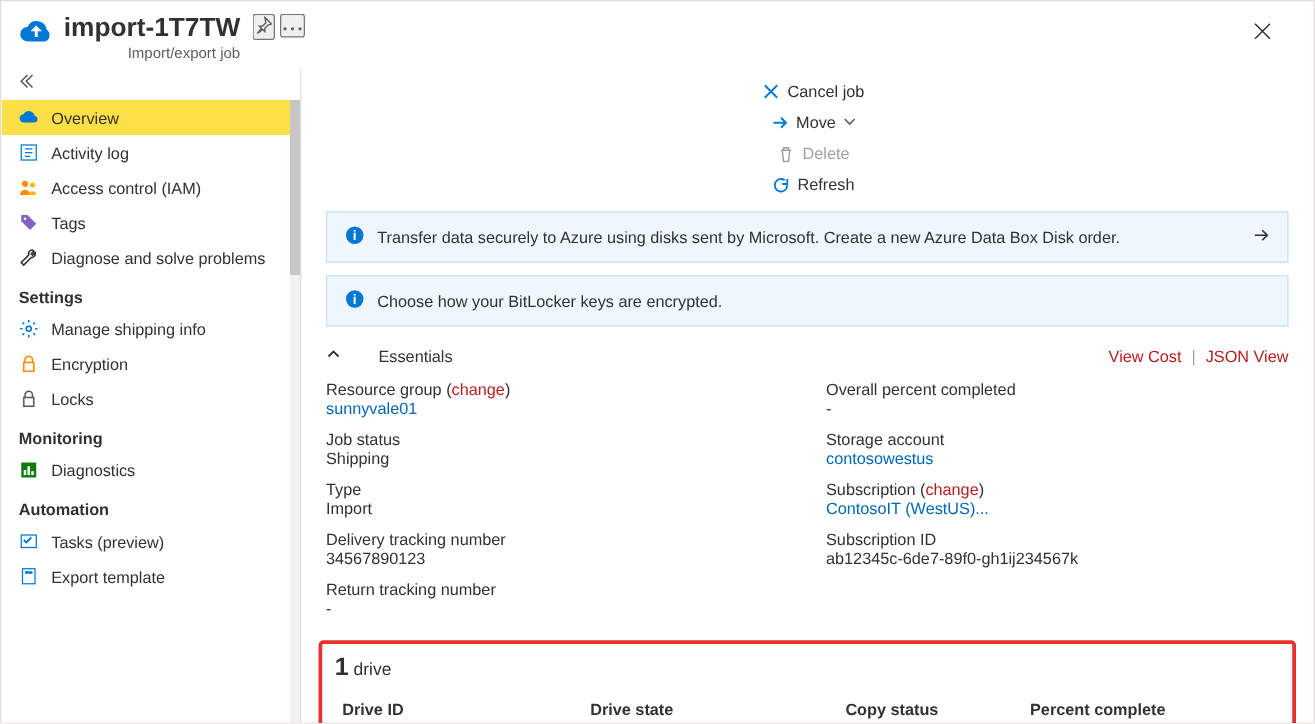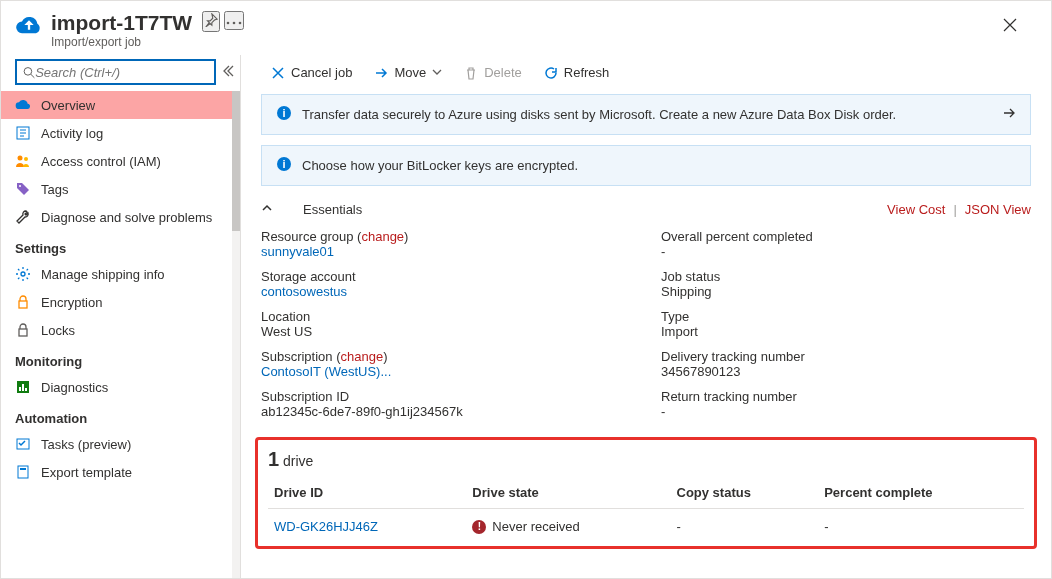--- a/index.html
+++ b/index.html
@@ -16,20 +16,21 @@
     display: flex;
     flex-direction: column;
     height: 100%;
     border: 1px solid #e1dfdd;
   }
   
   .blade-header {
     display: flex;
     align-items: flex-start;
     padding: 10px 31px 6px 14px;
+    text-align: right;
   }
   .header-icon {
     width: 28px; height: 28px;
     margin-right: 8px;
     flex-shrink: 0;
   }
   .header-titles h1 { font-size: 21px; font-weight: 600; }
   .header-titles .sub { font-size: 12px; color: #605e5c; }
   .header-actions {
     margin-left: auto;
@@ -81,21 +82,21 @@
   }
   .sidebar-menu { flex: 1; overflow-y: auto; }
   .menu-item {
     display: flex;
     align-items: center;
     gap: 10px;
     padding: 6px 14px;
     cursor: pointer;
     font-size: 13px;
   }
-  .menu-item.selected { background: #fca5a5; }
+  .menu-item.selected { background: #fde047; }
   .menu-item .mi-icon { width: 16px; height: 16px; flex-shrink: 0; display:flex; align-items:center; justify-content:center; }
   .menu-group {
     padding: 10px 14px 4px 14px;
     font-size: 13px;
     font-weight: 600;
     color: #323130;
   }
   .scrollbar-track {
     width: 8px;
     background: #f3f2f1;
@@ -105,20 +106,21 @@
   .main {
     flex: 1;
     overflow-y: auto;
     padding: 0;
   }
   .toolbar {
     display: flex;
     gap: 2px;
     padding: 6px 10px 10px 20px;
     align-items: center;
+    flex-direction: column;
   }
   .tb-btn {
     display: flex; align-items: center; gap: 6px;
     background: none; border: none;
     padding: 4px 10px;
     font-size: 13px;
     cursor: pointer;
     color: #323130;
   }
   .tb-btn.disabled { color: #a19f9d; cursor: default; }
@@ -231,27 +233,20 @@
             <path stroke="#323130" stroke-width="1.2" d="M1 1l12 12M13 1L1 13"></path>
           </svg>
       </button>
     </div>
   </div>
 
   <div class="blade-body">
 
     <div class="sidebar">
       <div class="sidebar-search">
-        <div class="search-wrap">
-          <svg width="13" height="13" viewBox="0 0 16 16">
-              <circle cx="6.5" cy="6.5" r="5" fill="none" stroke="#605e5c" stroke-width="1.3"></circle>
-              <line x1="10.5" y1="10.5" x2="15" y2="15" stroke="#605e5c" stroke-width="1.3"></line>
-            </svg>
-          <input placeholder="Search (Ctrl+/)" style="">
-        </div>
         <button class="collapse-btn">
           <svg width="12" height="12" viewBox="0 0 12 12">
               <path fill="none" stroke="#605e5c" stroke-width="1.3" d="M7 1L2 6l5 5M11 1L6 6l5 5"></path>
             </svg>
         </button>
       </div>
 
       <div style="display:flex; flex:1; overflow:hidden;">
         <div class="sidebar-menu" style="flex:1">
           <div class="menu-item selected">
@@ -445,32 +440,28 @@
           <div class="ess-item">
             <div class="ess-label"><span>Resource group</span> (<span class="link">change</span>)</div>
             <div class="ess-value link">sunnyvale01</div>
           </div>
           <div class="ess-item">
             <div class="ess-label">Overall percent completed</div>
             <div class="ess-value">-</div>
           </div>
 
           <div class="ess-item">
+            <div class="ess-label">Job status</div>
+            <div class="ess-value">Shipping</div>
+          </div>
+          <div class="ess-item">
             <div class="ess-label">Storage account</div>
             <div class="ess-value link">contosowestus</div>
           </div>
-          <div class="ess-item">
-            <div class="ess-label">Job status</div>
-            <div class="ess-value">Shipping</div>
-          </div>
-
-          <div class="ess-item">
-            <div class="ess-label">Location</div>
-            <div class="ess-value">West US</div>
-          </div>
+
           <div class="ess-item">
             <div class="ess-label">Type</div>
             <div class="ess-value">Import</div>
           </div>
 
           <div class="ess-item">
             <div class="ess-label"><span>Subscription</span> (<span class="link">change</span>)</div>
             <div class="ess-value link">ContosoIT (WestUS)...</div>
           </div>
           <div class="ess-item">

